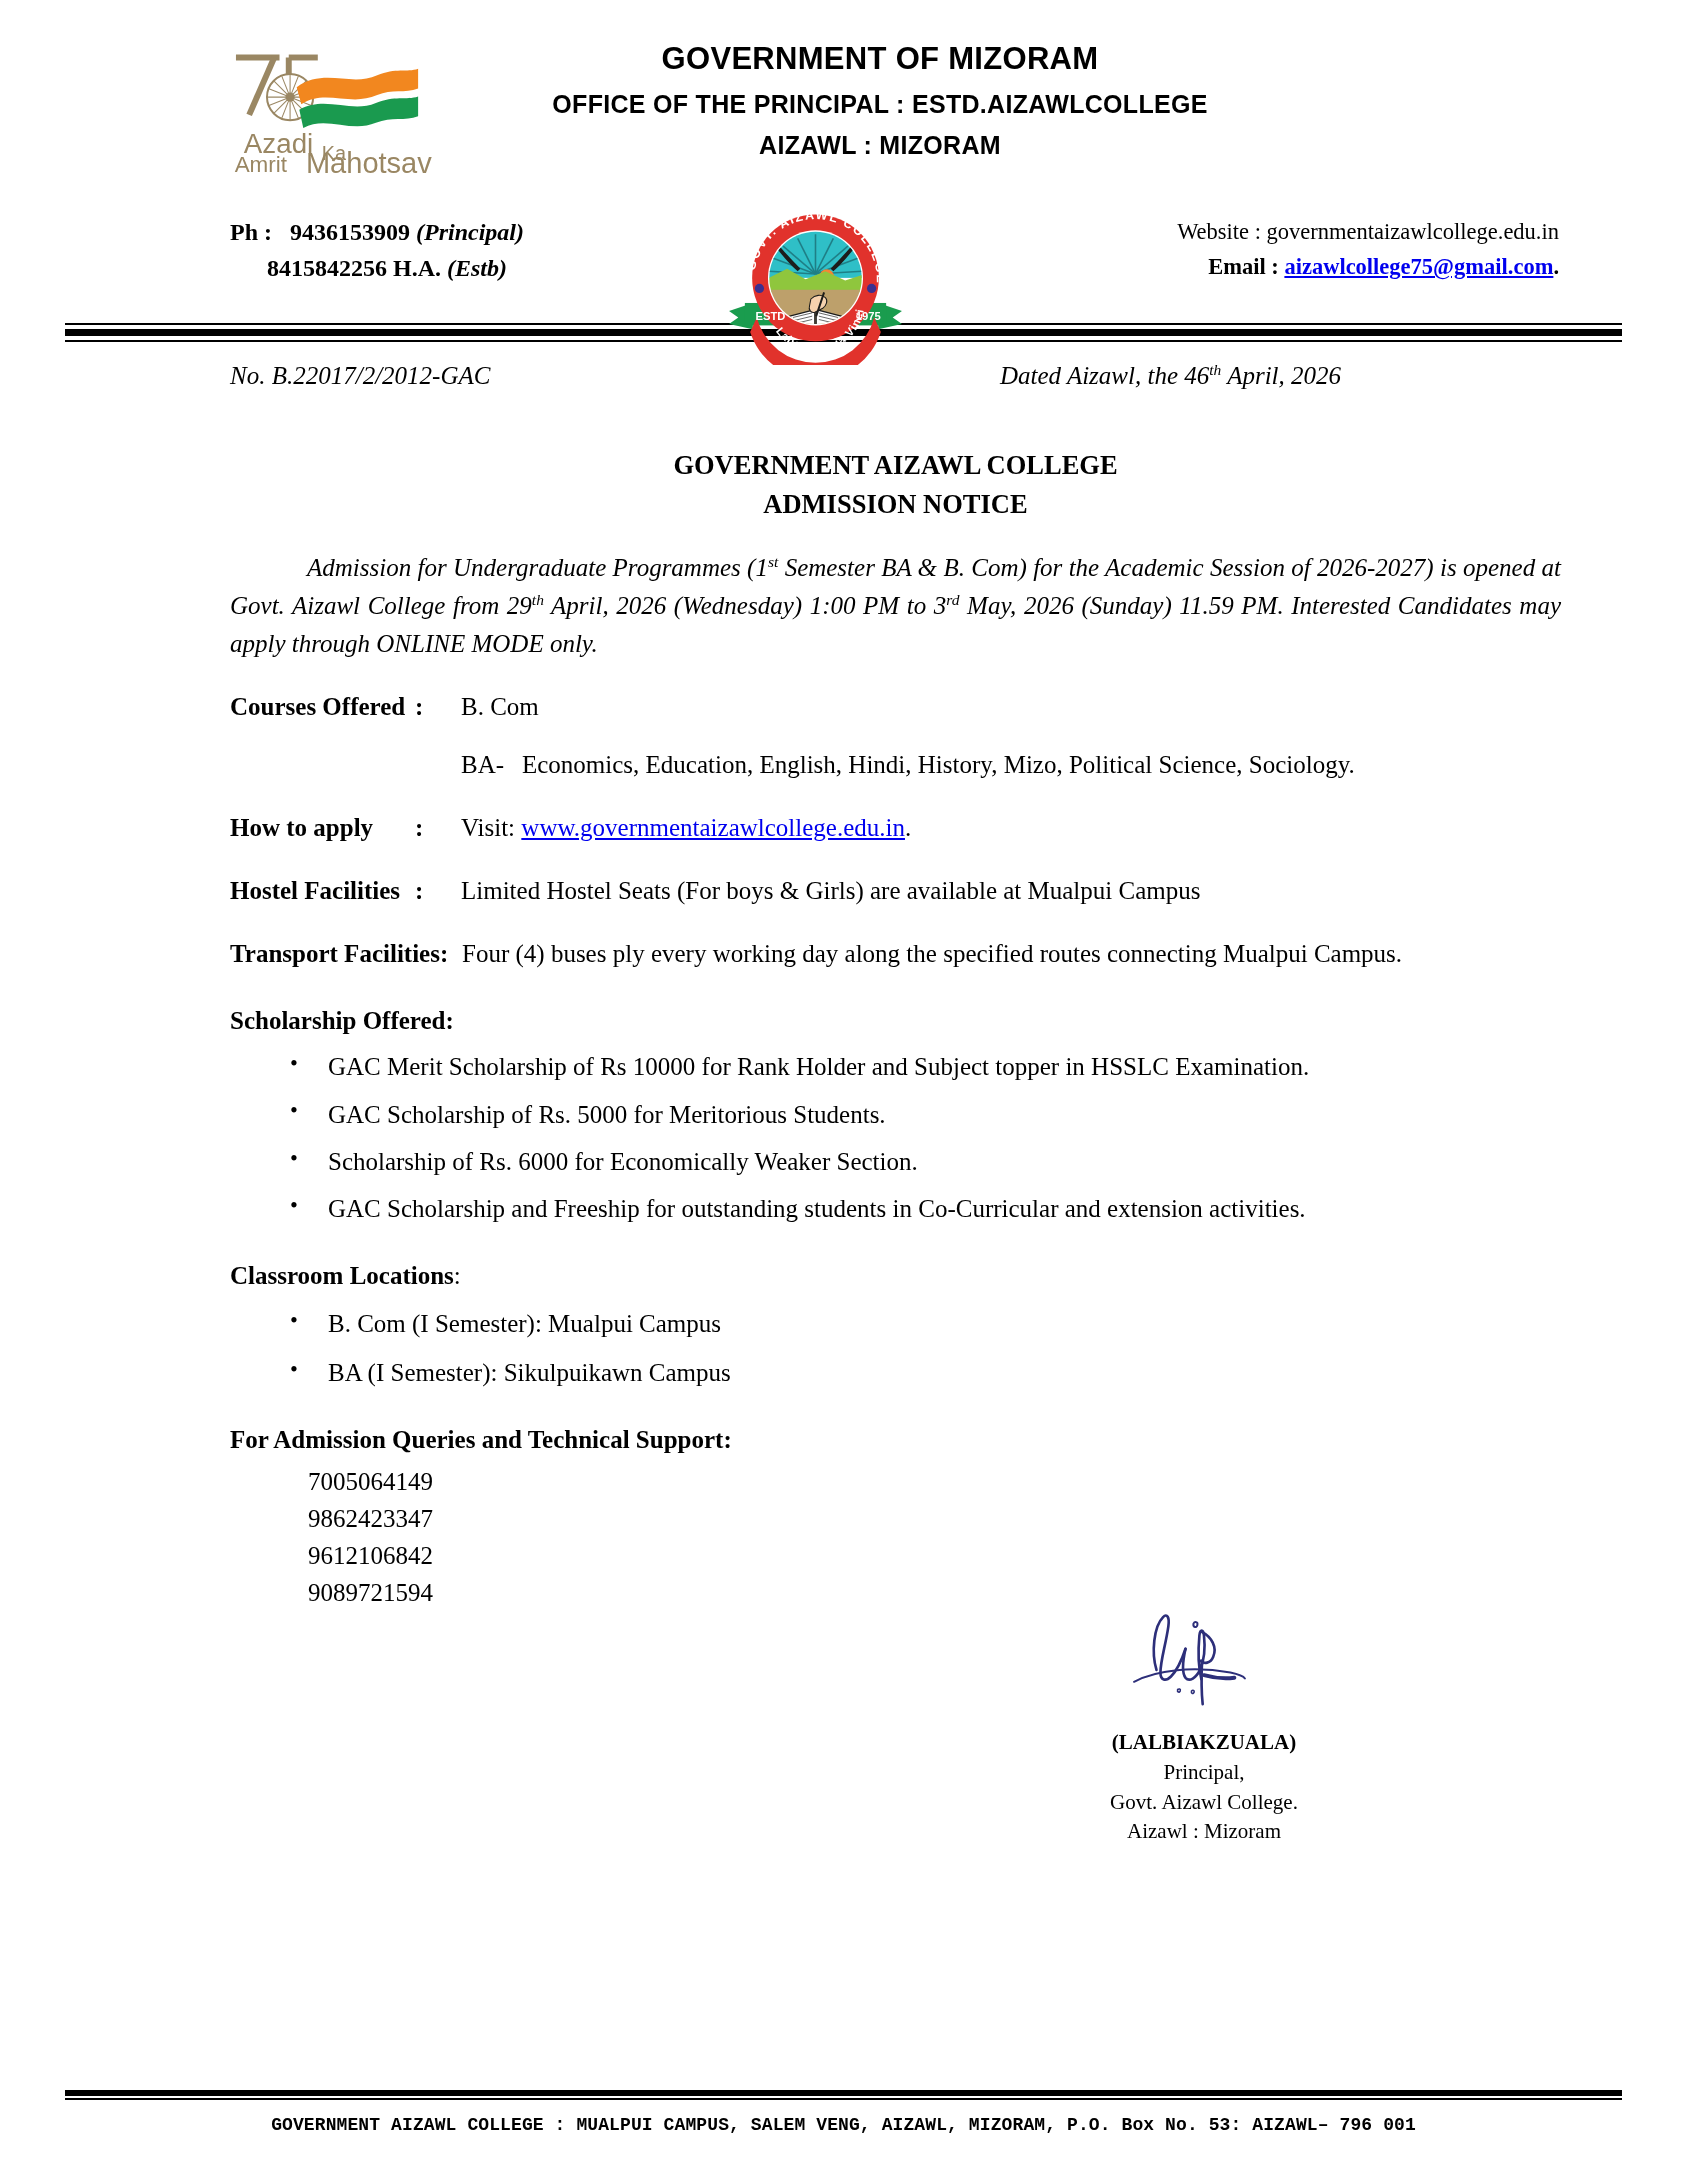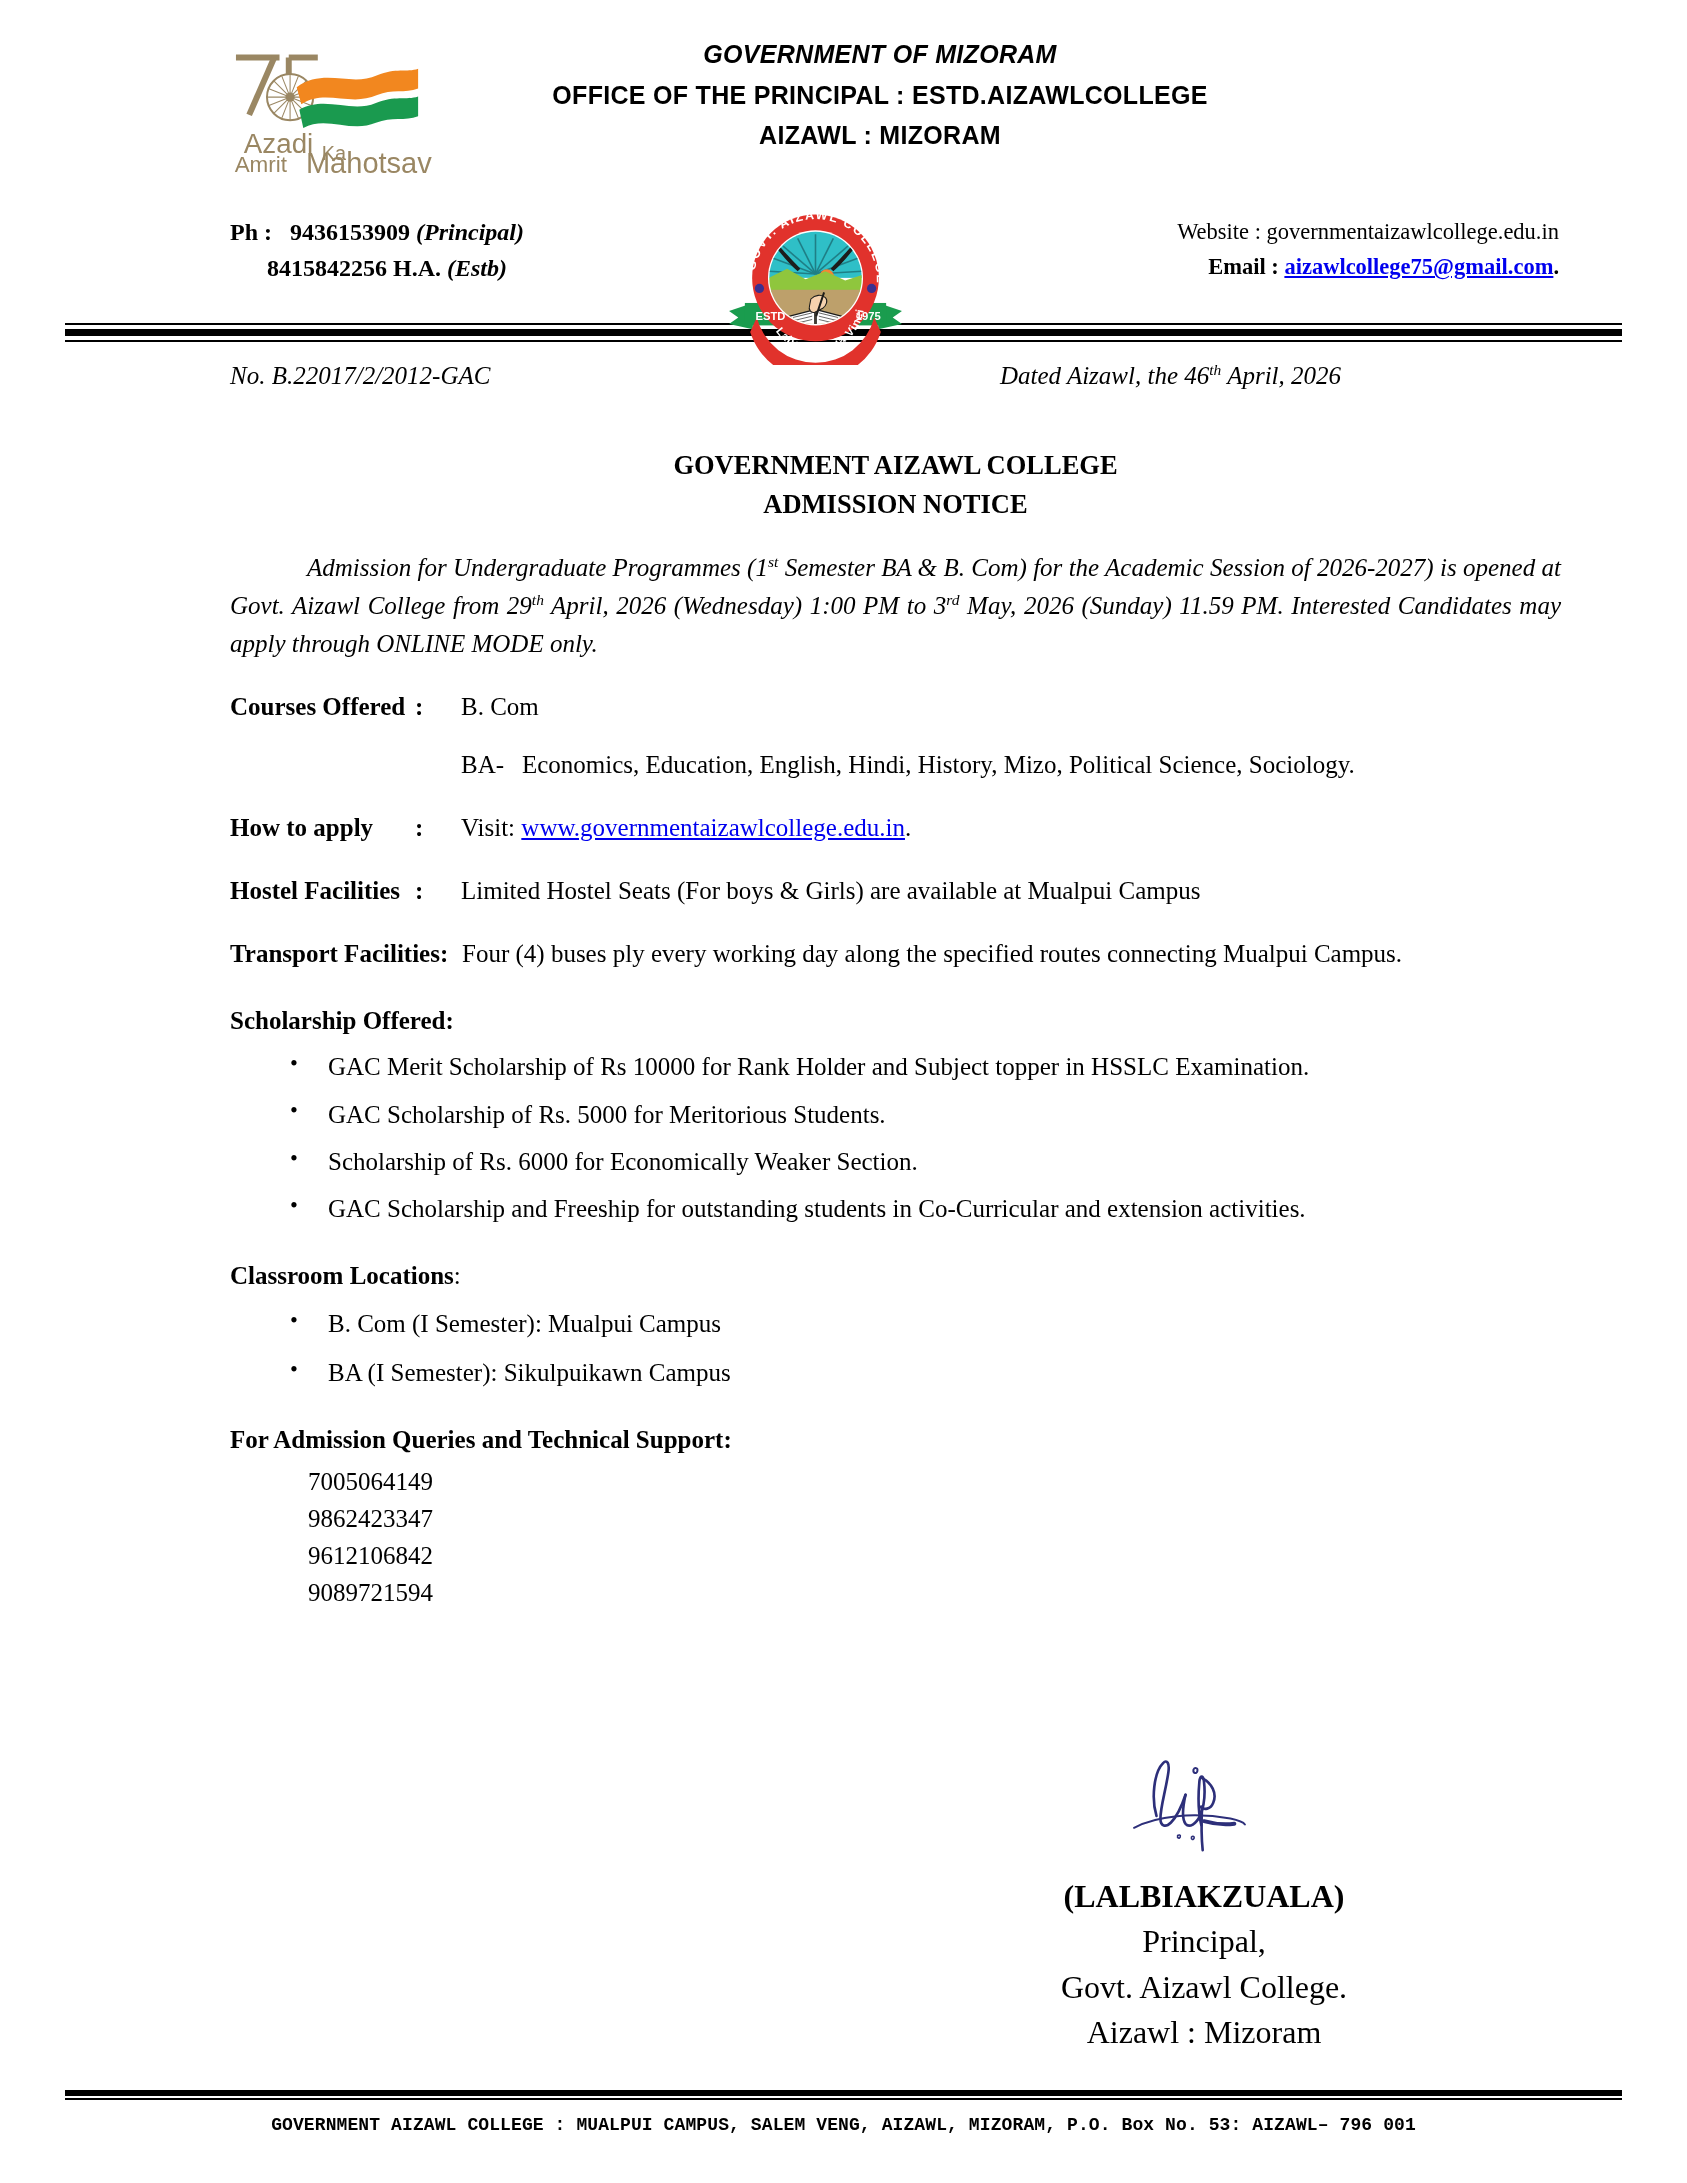--- a/index.html
+++ b/index.html
@@ -42,21 +42,21 @@
     text-align: center;
     padding-left: 126px;
     padding-right: 53px;
   }
   .header-titles .hline {
     font-family: "Liberation Sans", sans-serif;
     font-weight: bold;
     letter-spacing: 0.3px;
     line-height: 1.62;
   }
-  .hline-1 { font-size: 25px; font-style: italic; }
+  .hline-1 { font-size: 31px; }
   .hline-2 { font-size: 25px; }
   .hline-3 { font-size: 25px; }
 
   
   .contact-row {
     position: relative;
     height: 112px;
     margin-top: 8px;
   }
   .contact-left {
@@ -209,24 +209,24 @@
   .phones {
     margin-top: 4px;
     padding-left: 78px;
     line-height: 1.48;
   }
 
   
   .sig-block {
     position: absolute;
     left: 1019px;
-    top: 1738px;
+    top: 1592px;
     width: 370px;
     text-align: center;
-    font-size: 32px;
+    font-size: 21px;
   }
   .sig-img { height: 132px; position: relative; }
   .sig-img svg { position: absolute; left: 50%; transform: translateX(-50%); top: 0; }
   .sig-name { font-weight: bold; line-height: 1.42; margin-top: 4px; }
   .sig-line { line-height: 1.42; }
 
   
   .footer {
     position: absolute;
     left: 0;

